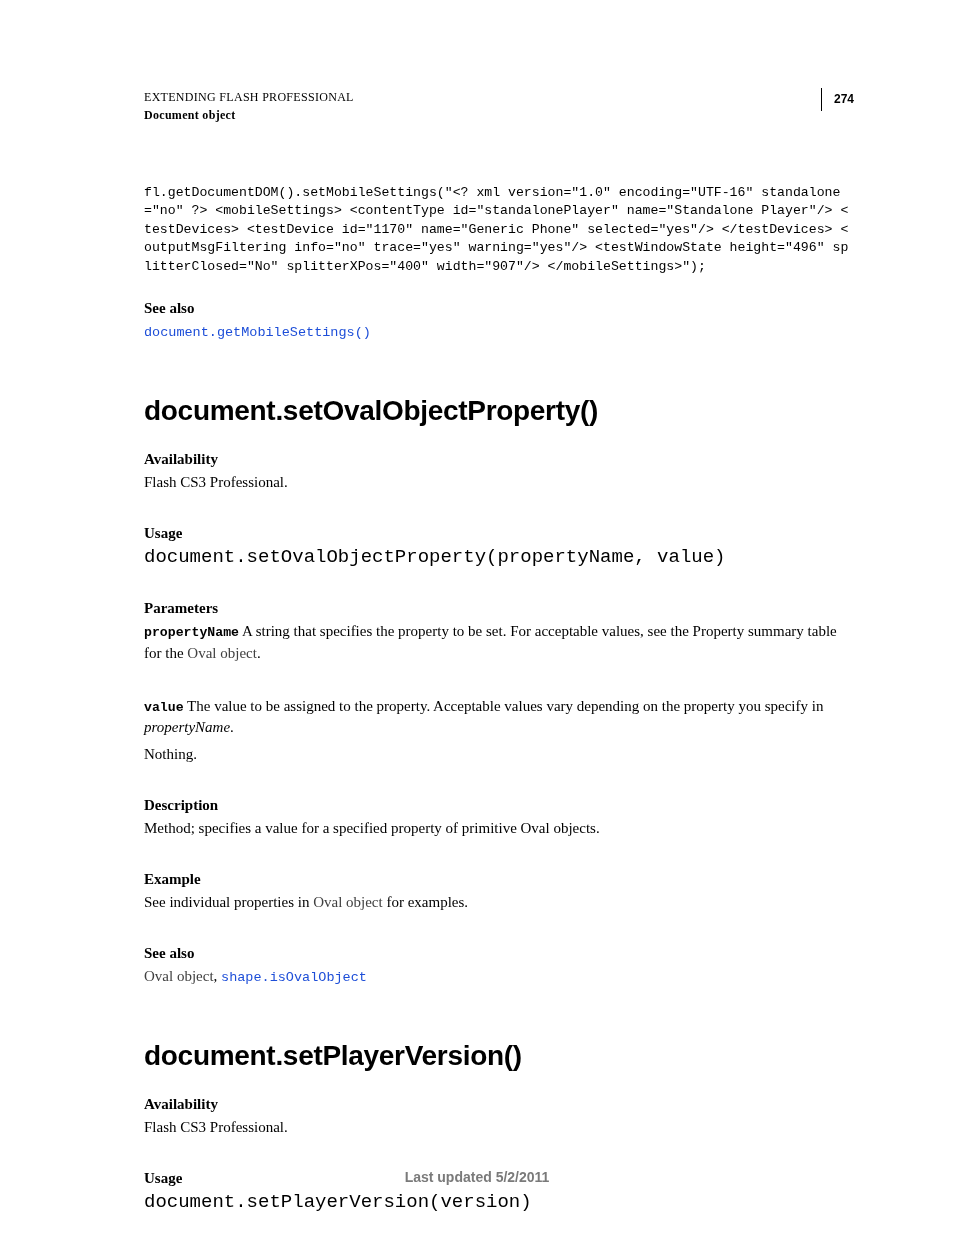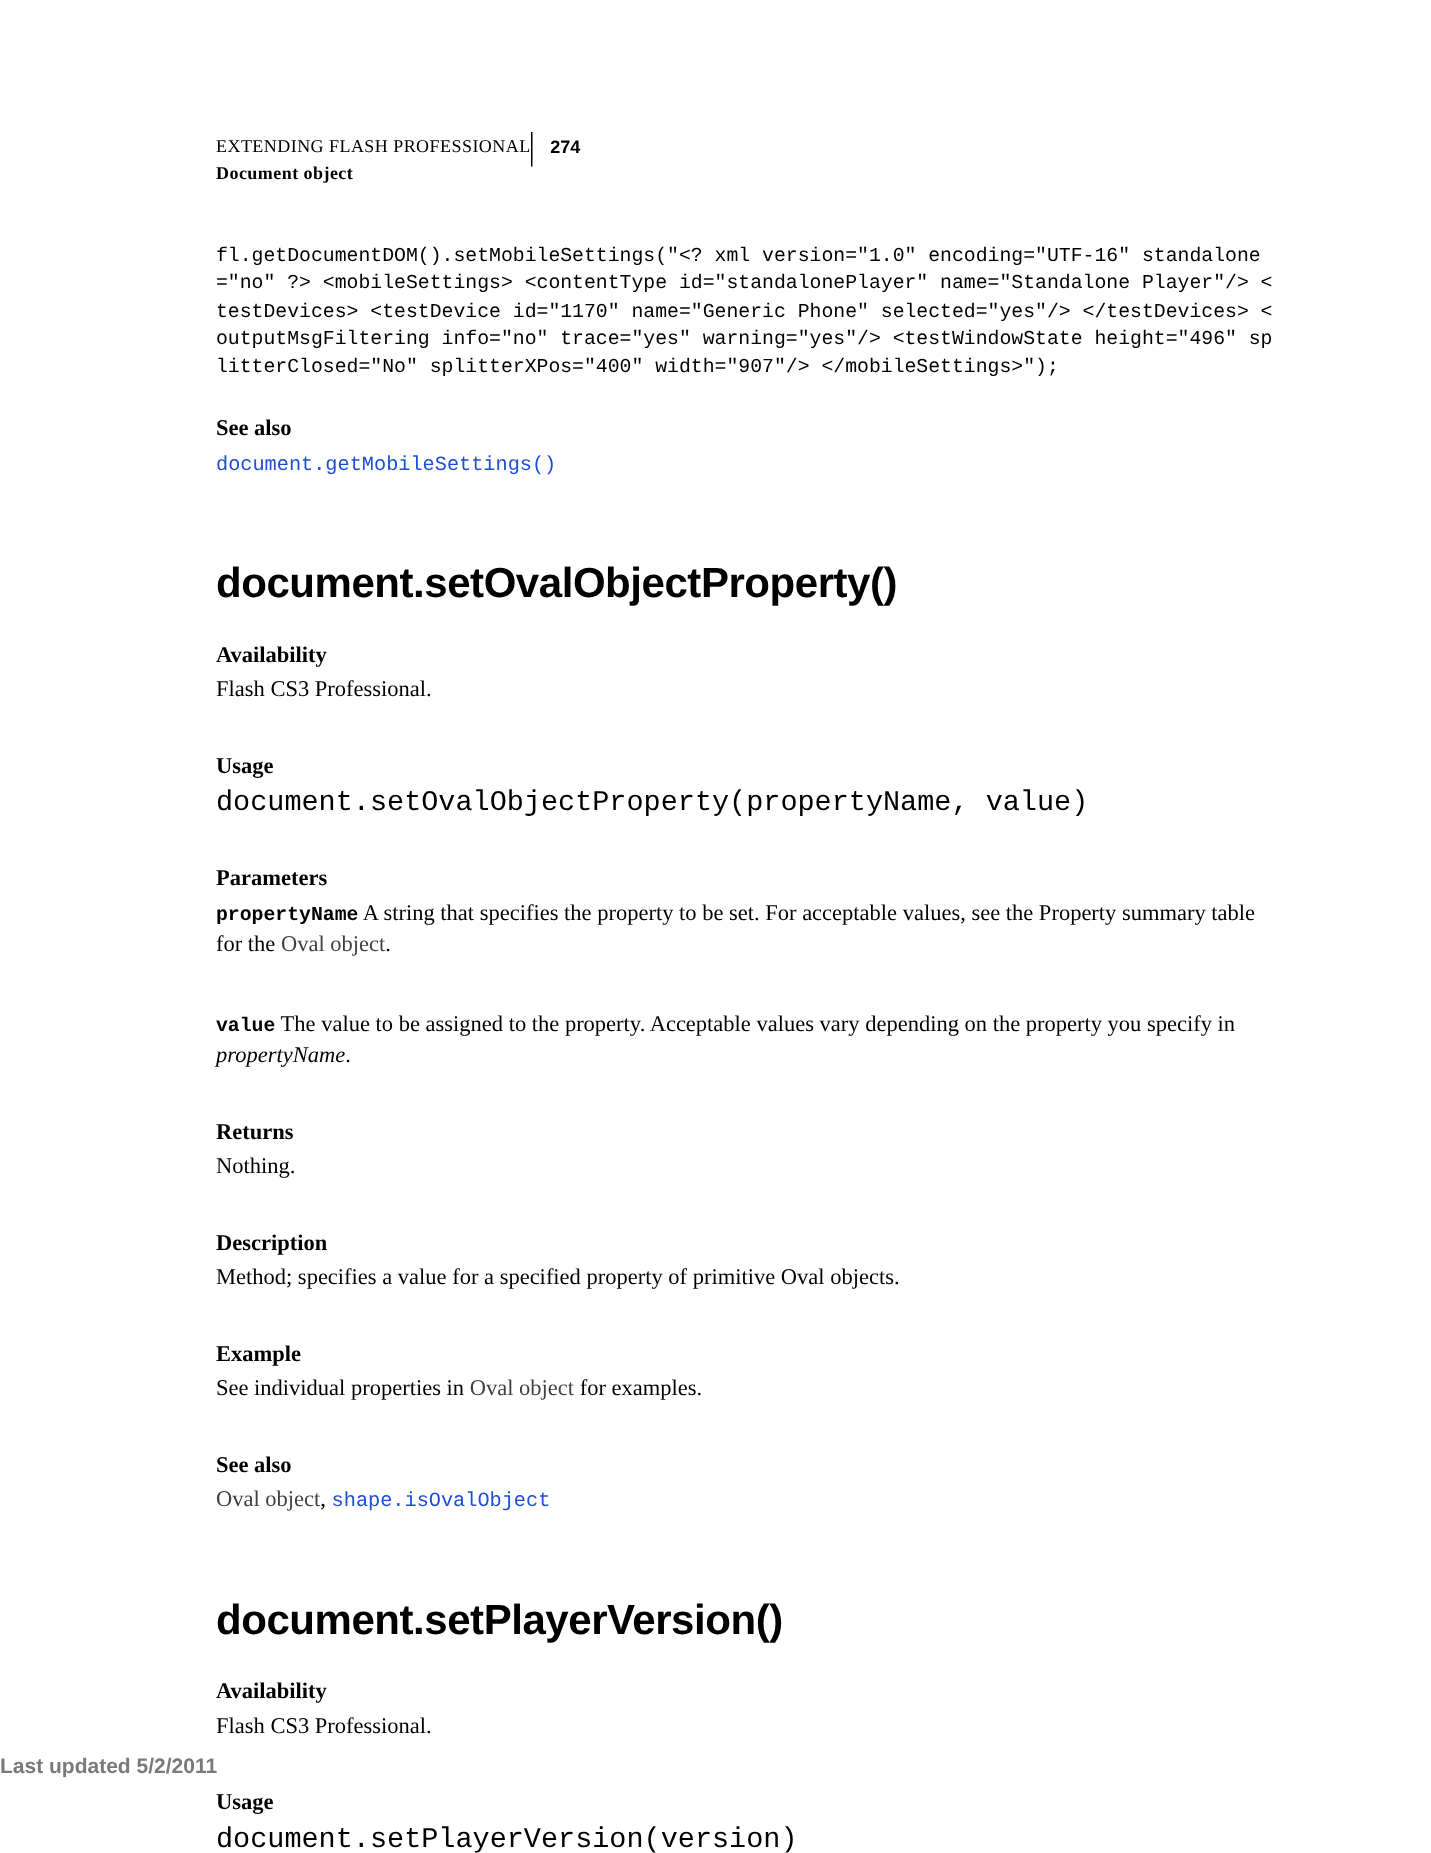--- a/index.html
+++ b/index.html
@@ -11,22 +11,23 @@
   }
   .page {
     width: 954px;
     height: 1235px;
     position: relative;
     box-sizing: border-box;
     padding: 88px 100px 40px 144px;
   }
   .header-row {
     display: flex;
+    justify-content: space-between;
     align-items: flex-start;
-    margin-bottom: 38px;
+    margin-bottom: 60px;
   }
   .header-left {
     font-size: 12px;
     line-height: 1.5;
     letter-spacing: 0.3px;
   }
   .header-book {
     font-weight: 400;
   }
   .header-chapter {
@@ -92,20 +93,21 @@
     margin-top: 4px;
   }
   .para-gap {
     margin-top: 32px;
   }
   .footer {
     position: absolute;
     bottom: 50px;
     left: 0;
     right: 0;
+    text-align: center;
     font-family: "Myriad Pro", "Helvetica Neue", Arial, sans-serif;
     color: #7a7a7a;
     font-size: 14px;
     font-weight: 600;
   }
 </style>
 </head>
 <body>
 
 <div class="page">
@@ -136,21 +138,20 @@
   <div class="usage-code">document.setOvalObjectProperty(propertyName, value)</div>
 
   <div class="section-sub para-gap">Parameters</div>
   <div class="body-text">
     <span class="mono-inline">propertyName</span><span>  A string that specifies the property to be set. For acceptable values, see the Property summary table for the </span><a class="link">Oval object</a><span>.</span>
   </div>
   <div class="body-text para-gap">
     <span class="mono-inline">value</span><span>  The value to be assigned to the property. Acceptable values vary depending on the property you specify in </span><span class="italic">propertyName</span><span>.</span>
   </div>
 
-  <div class="section-sub para-gap">Returns</div>
   <div class="body-text">Nothing.</div>
 
   <div class="section-sub para-gap">Description</div>
   <div class="body-text">Method; specifies a value for a specified property of primitive Oval objects.</div>
 
   <div class="section-sub para-gap">Example</div>
   <div class="body-text">
     <span>See individual properties in </span><a class="link">Oval object</a><span> for examples.</span>
   </div>
 

